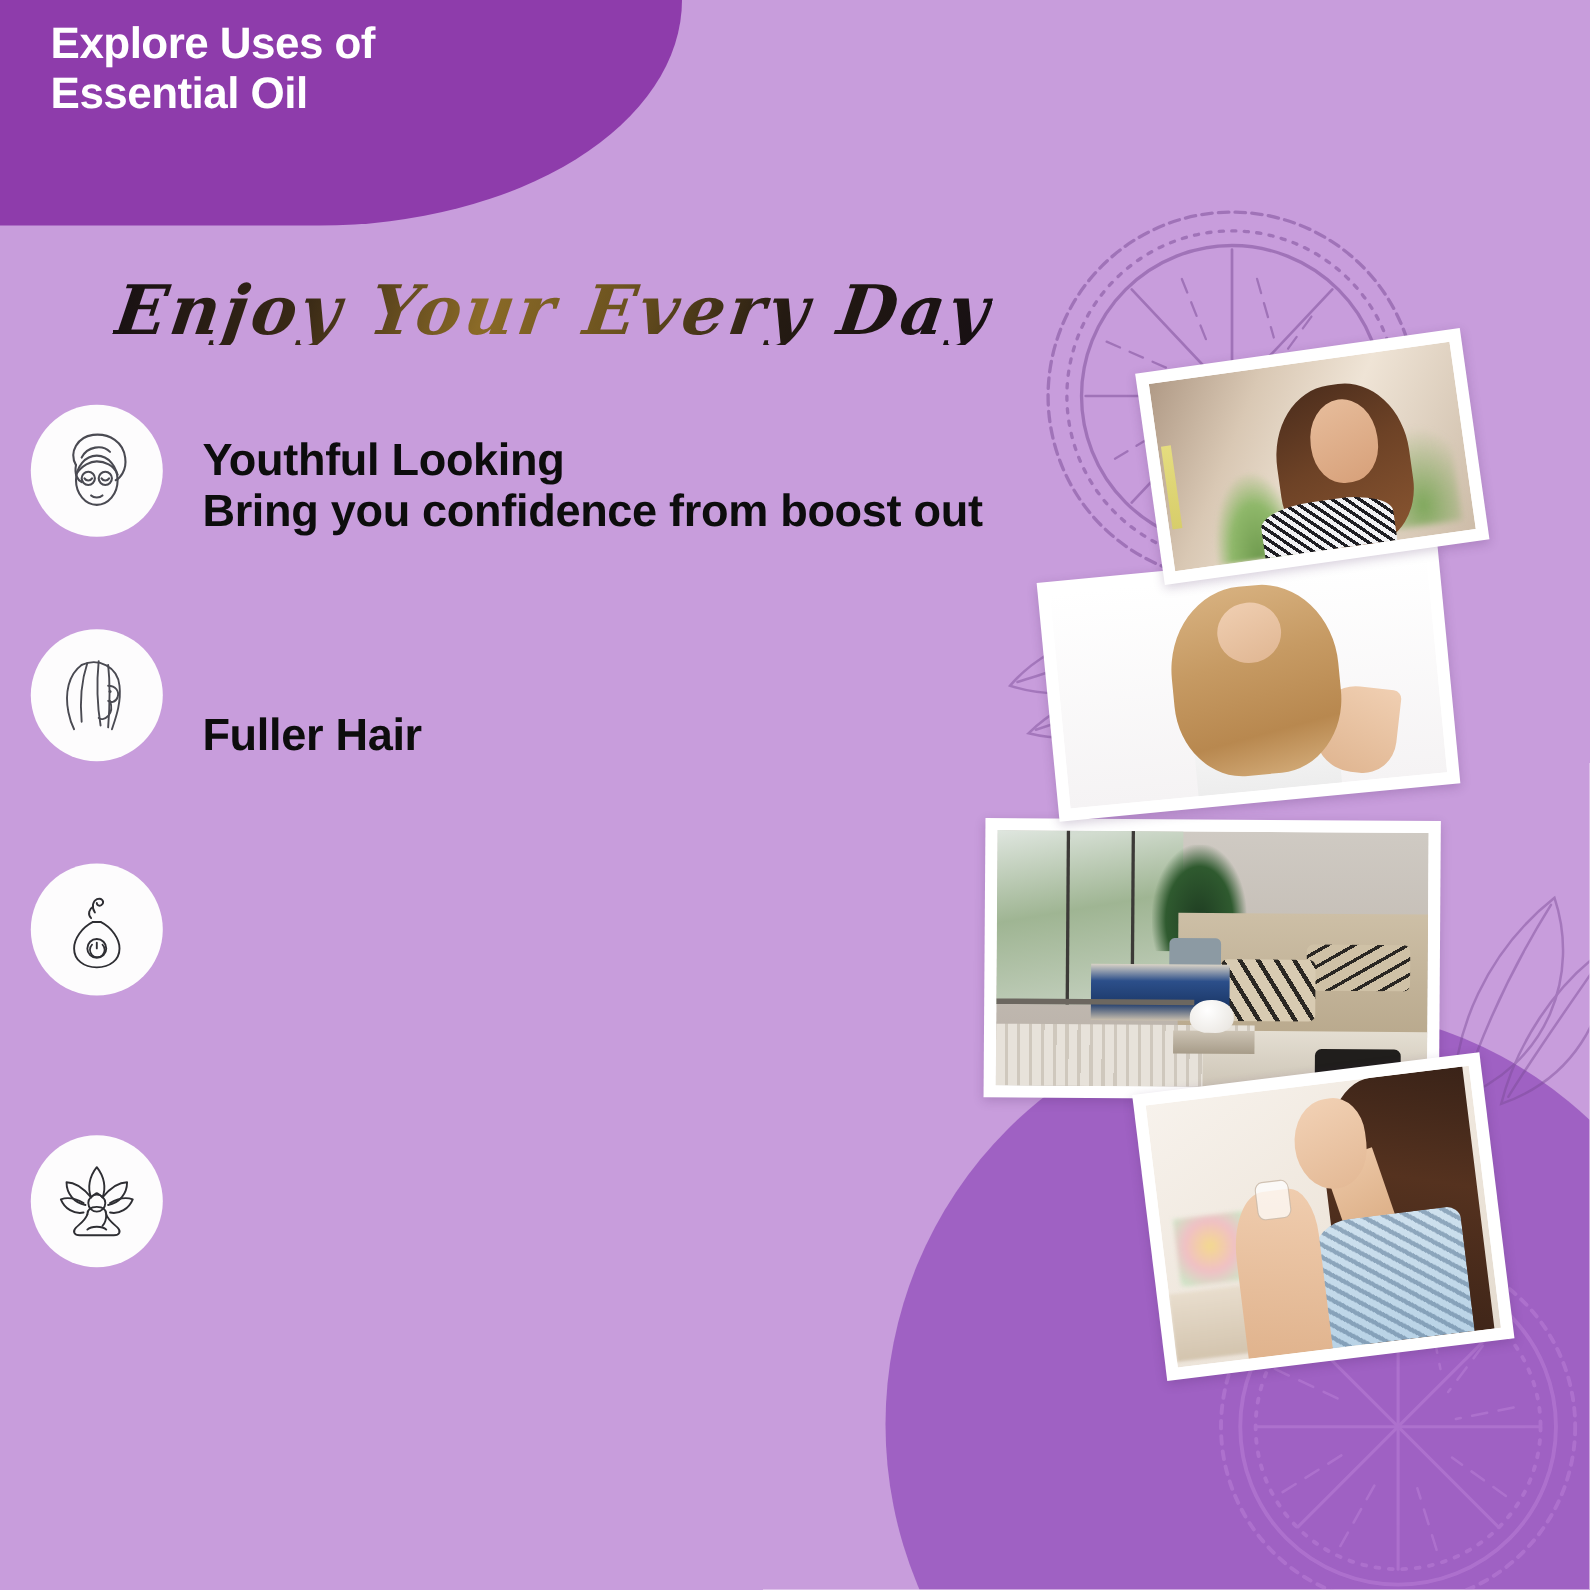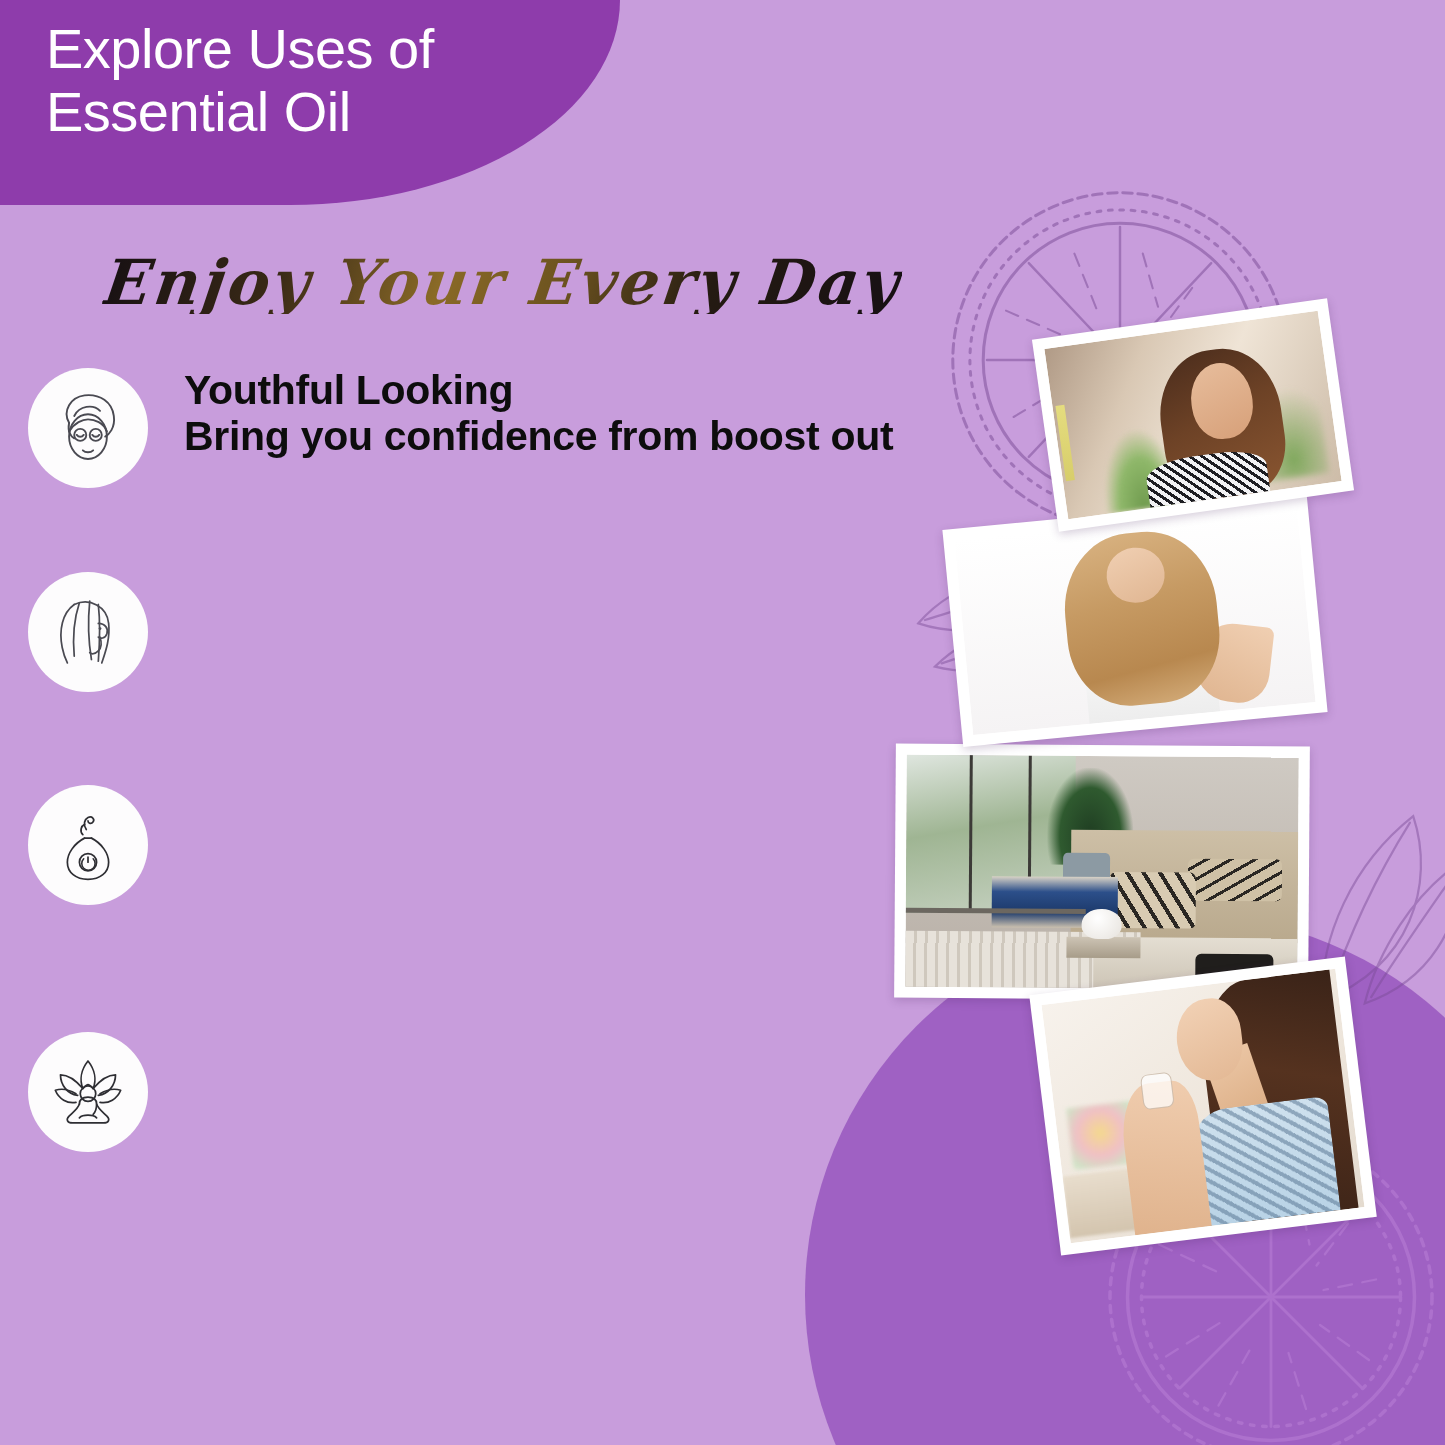--- a/index.html
+++ b/index.html
@@ -55,23 +55,23 @@
     background: #8e3cab;
     border-bottom-right-radius: 330px 205px;
     z-index: 5;
   }
   .header-title {
     position: absolute;
     top: 18px;
     left: 46px;
     width: 560px;
     color: #ffffff;
-    font-size: 56px;
+    font-size: 40px;
     line-height: 1.12;
-    font-weight: normal;
+    font-weight: bold;
     letter-spacing: -0.5px;
     white-space: pre-line;
     z-index: 6;
   }
 
   
   .tagline {
     position: absolute;
     top: 252px;
     left: 105px;
@@ -95,21 +95,21 @@
     position: absolute;
     top: 360px;
     left: 0;
     width: 1050px;
     z-index: 4;
   }
   .feature-row {
     position: absolute;
     left: 28px;
     display: flex;
-    align-items: flex-start;
+    align-items: flex-end;
   }
   .feature-row.r1 { top: 8px; }
   .feature-row.r2 { top: 212px; }
   .feature-row.r3 { top: 425px; }
   .feature-row.r4 { top: 672px; }
 
   .icon-badge {
     width: 120px;
     height: 120px;
     border-radius: 50%;
@@ -495,20 +495,21 @@
             <path d="M40 16 C34 34 32 56 34 78"></path>
             <path d="M52 14 C50 34 50 58 54 82"></path>
             <path d="M62 18 C64 36 64 58 62 84"></path>
             <path d="M62 40 C70 40 74 46 72 52 C70 58 64 58 62 56"></path>
             <path d="M64 56 C66 62 66 68 62 72 C58 76 54 76 52 74"></path>
             <circle cx="64" cy="46" r="1.6" fill="#4a4a52" stroke="none"></circle>
           </g>
         </svg>
       </div>
       <div class="feature-text">
+        <div class="feature-title">Fuller Hair</div>
       </div>
     </div>
 
     <div class="feature-row r3">
       <div class="icon-badge">
         <svg viewBox="0 0 100 100" width="86" height="86">
           <g fill="none" stroke="#2e2e33" stroke-width="2" stroke-linecap="round" stroke-linejoin="round">
             <path d="M48 32 C44 26 46 20 50 18 C55 16 58 20 56 23 C54 26 50 25 50 22"></path>
             <path d="M44 38 C40 34 42 28 46 26"></path>
             <path d="M46 42 L54 42"></path>

